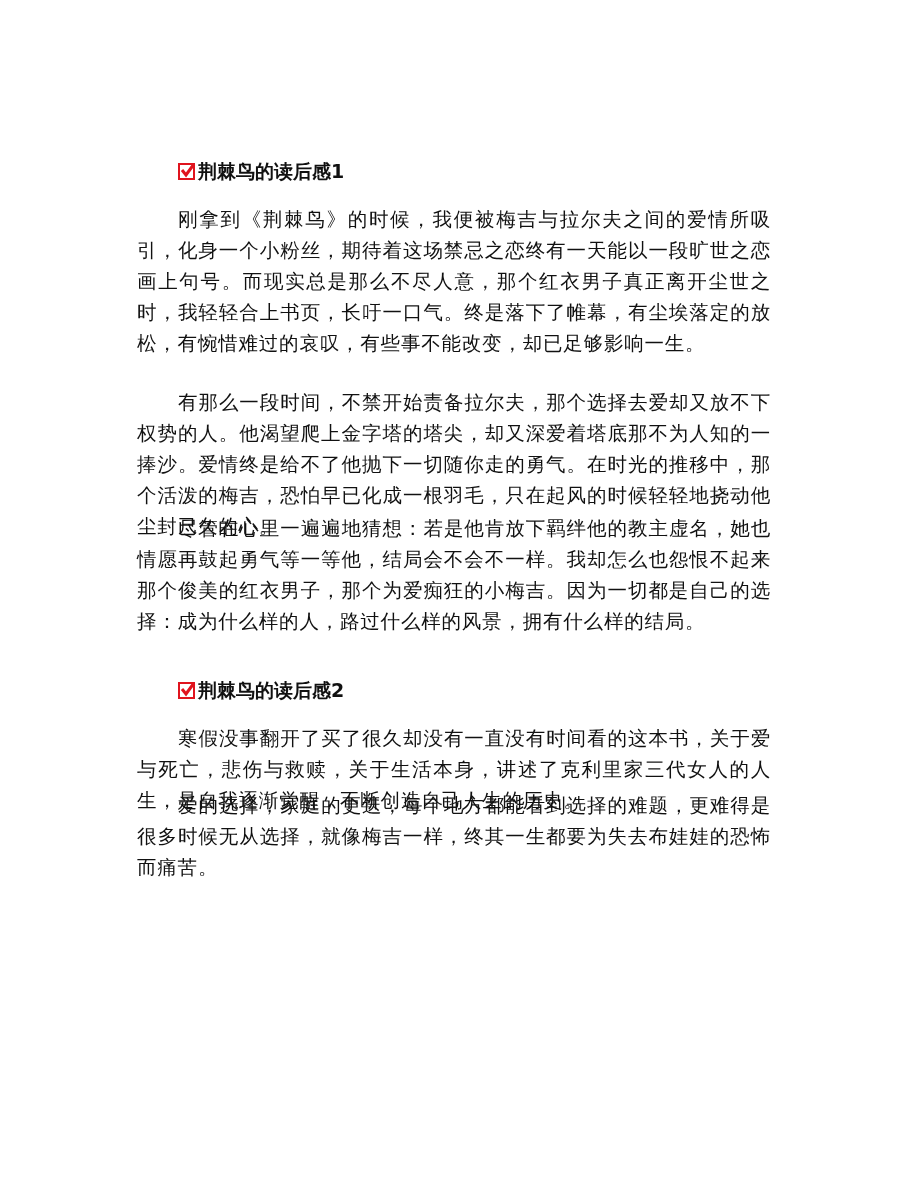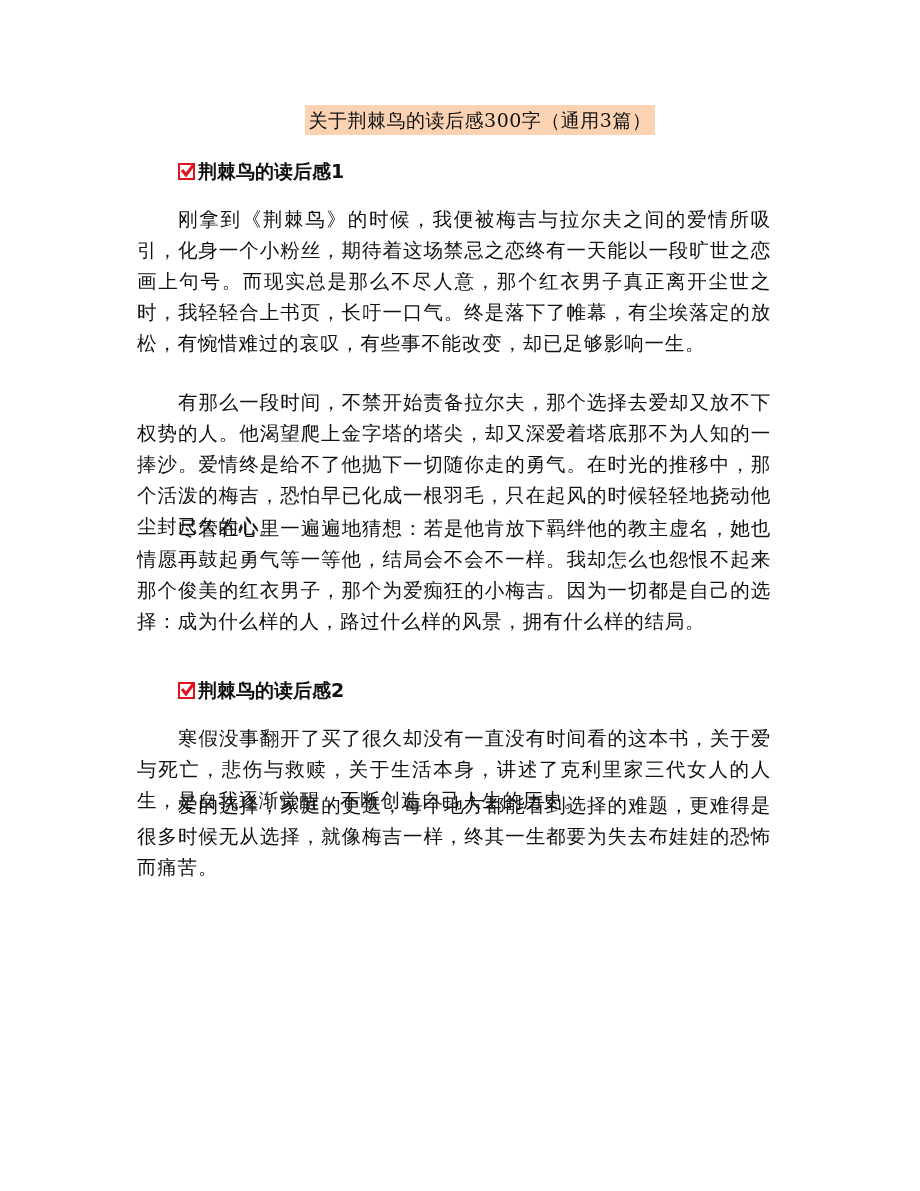--- a/index.html
+++ b/index.html
@@ -15,23 +15,20 @@
            position: relative; display: inline-block; }
   .check svg { position: absolute; left: -1px; top: -3px; }
   .para { position: absolute; left: 137px; width: 634px; font-size: 19.5px; line-height: 31px;
           text-align: justify; text-indent: 41px; letter-spacing: 0.8px; margin: 0; }
 </style>
 </head>
 <body>
 
 <div class="page">
 
-  <div class="title-wrap">
-    <span class="title">关于荆棘鸟的读后感300字（通用3篇）</span>
-  </div>
 
   <div class="heading" style="top:158px;">
     <span class="check">
       <svg width="18" height="18" viewBox="0 0 18 18">
           <path d="M3 8 L7 13 L15 2" stroke="#e0141e" stroke-width="3" fill="none"></path>
         </svg>
     </span>
     <span>荆棘鸟的读后感1</span>
   </div>
 

